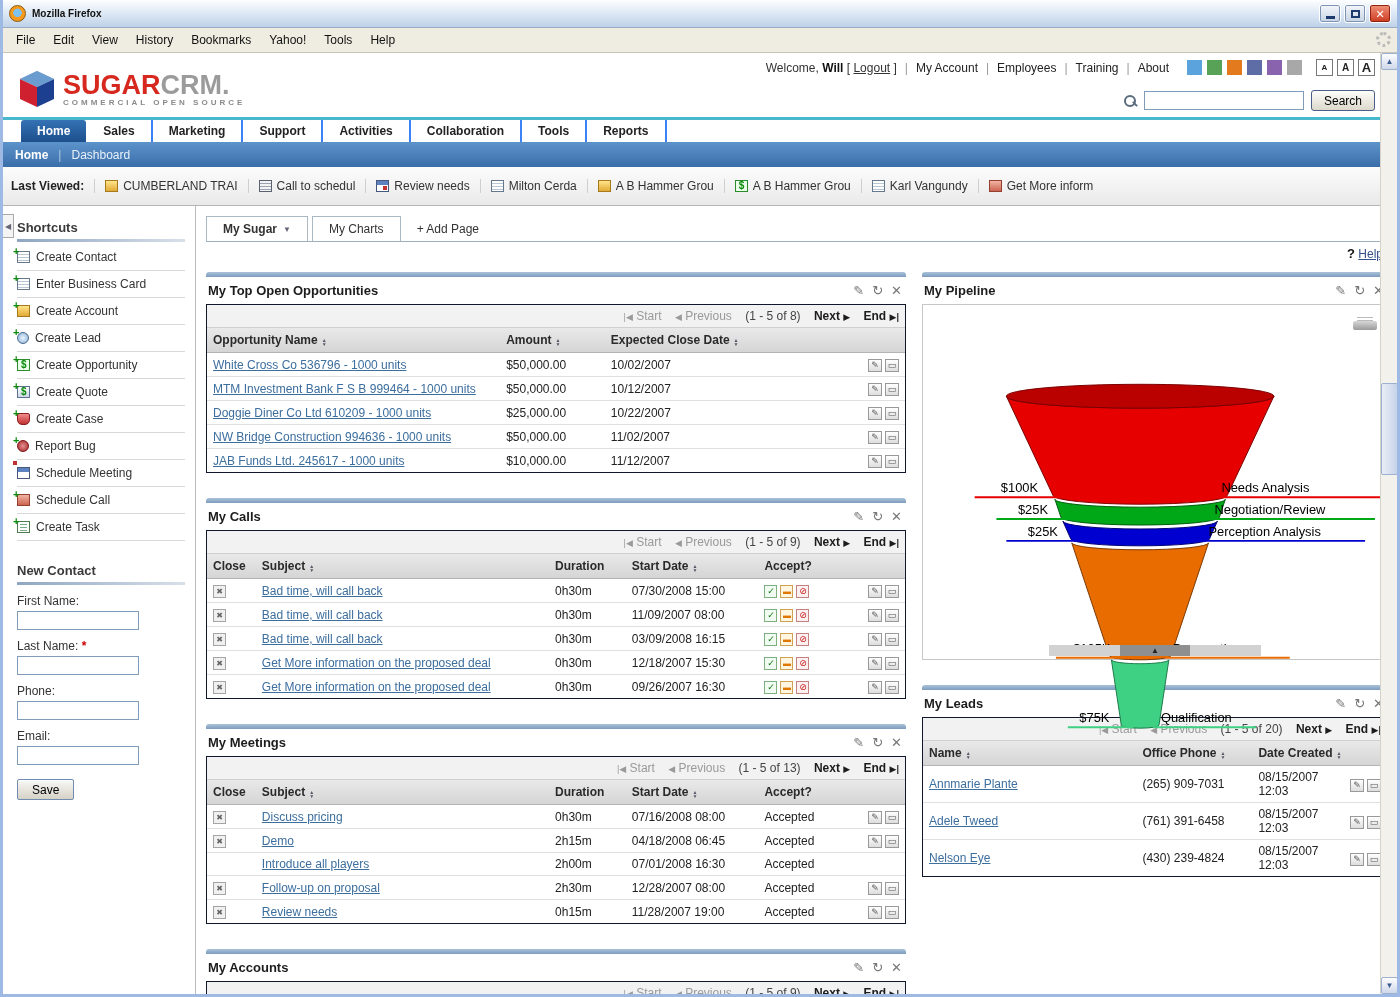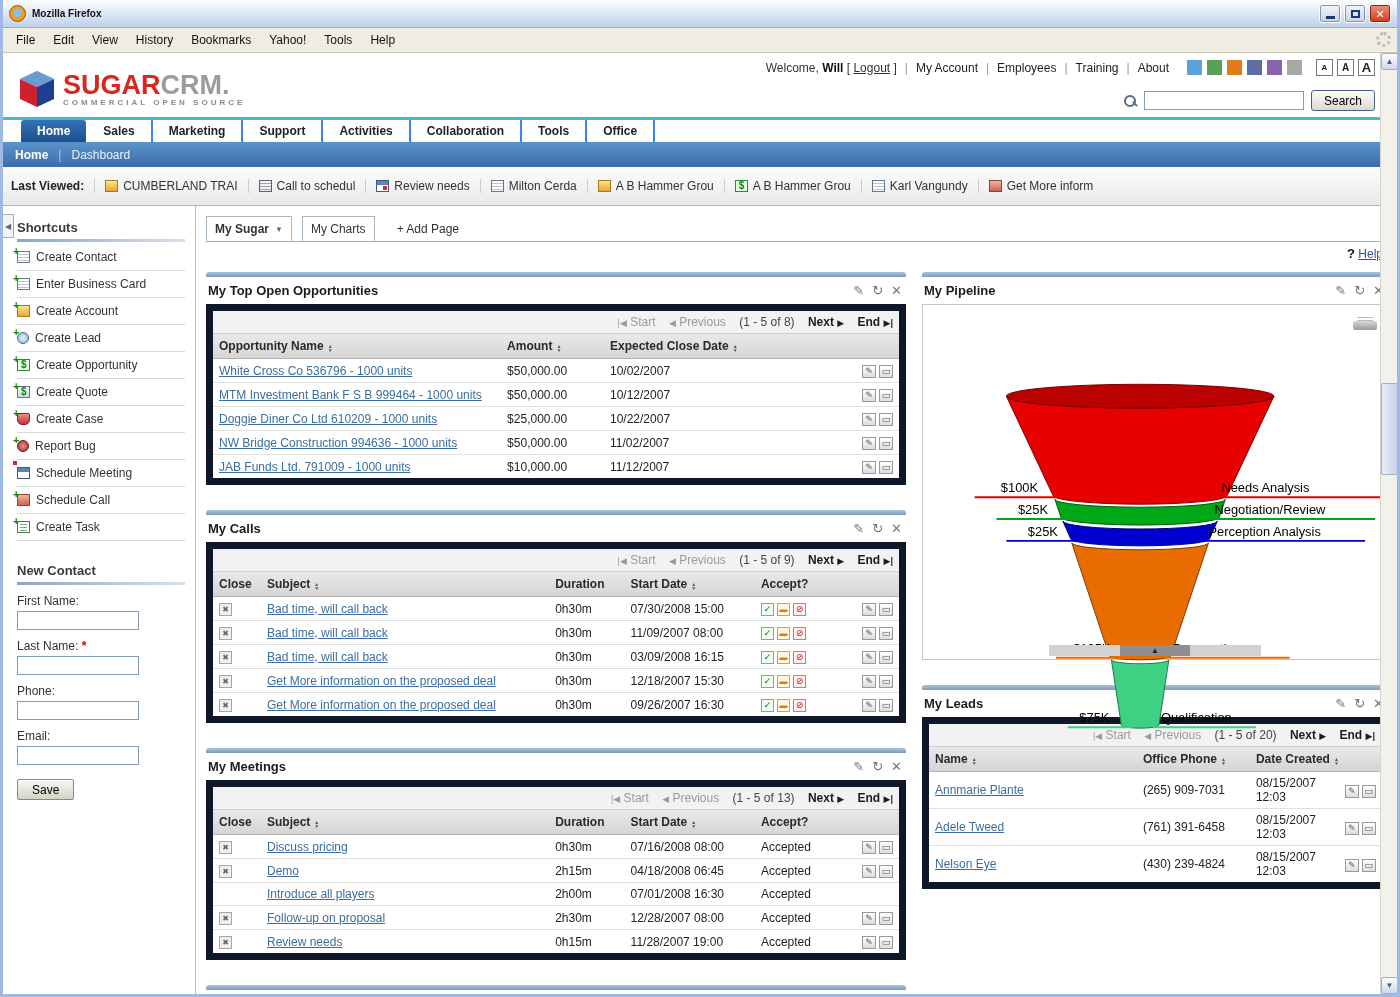--- a/index.html
+++ b/index.html
@@ -97,39 +97,39 @@
   .scitem{display:flex;align-items:center;gap:6px;padding:6px 0;border-bottom:1px solid #d8d8d8;color:#333;cursor:pointer}
   .newcontact{margin-top:22px}
   .nclabel{color:#333;margin:9px 0 3px}
   .req{color:#c00;font-weight:bold}
   .ncinput{width:122px;height:19px;border:1px solid #7f9db9;font-size:12px;padding:0 3px}
   .savebtn{margin-top:14px;height:21px;padding:0 14px;border:1px solid #718cb0;border-radius:2px;
     background:linear-gradient(#f8f8f6,#d5d2c6);box-shadow:0 1px 0 #fff inset;font-size:12px;cursor:pointer}
   .content{flex:1;padding:8px 6px 0 10px}
   
   .ptabs{display:flex;align-items:flex-end;border-bottom:1px solid #9fb0bf;height:28px}
-  .ptab{border:1px solid #aab8c4;border-bottom:none;background:#fff;padding:5px 8px;margin-right:10px;
+  .ptab{border:1px solid #aab8c4;border-bottom:none;background:#fff;padding:5px 16px;margin-right:4px;
     color:#333;cursor:pointer;display:flex;align-items:center;gap:6px}
   .ptab.active{font-weight:bold}
   .ddarrow{font-size:8px;color:#667}
   .addpage{padding:5px 12px;color:#333;cursor:pointer}
   .helprow{text-align:right;padding:4px 8px 0 0;height:20px}
   .helpq{font-weight:bold;font-size:13px;color:#111}
   .helplink{color:#33508a;text-decoration:underline;cursor:pointer}
   
   .cols{display:flex;gap:16px;padding-top:10px}
   .colL{width:700px}
   .colR{width:466px}
   .dashlet{margin-bottom:25px}
   .dl-strip{height:5px;border-radius:3px 3px 0 0;background:linear-gradient(#aac2da,#7e9cbc)}
   .dl-head{display:flex;align-items:center;justify-content:space-between;padding:6px 4px 6px 2px}
   .dl-title{font-weight:bold;font-size:13px;color:#1c1c1c}
   .dl-icons{display:flex;gap:8px;color:#777;font-size:13px}
   .dl-icons span{cursor:pointer}
-  .tablebox{border:7px solid #0f172a}
+  .tablebox{border:1px solid #0f172a}
   .pgrow{background:#f2f2f2;border-bottom:1px solid #cfcfcf;padding:4px 6px;text-align:right;color:#999;white-space:nowrap}
   .pgrow .seg{margin-left:10px}
   .pg-dis{color:#9a9a9a;cursor:default}
   .pg-range{color:#444;margin-left:10px}
   .pg-en{color:#1c1c1c;font-weight:bold;cursor:pointer;margin-left:10px}
   .tri{font-size:9px}
   table{width:100%;border-collapse:collapse;table-layout:fixed}
   th{background:linear-gradient(#e9e9e9,#d5d5d5);border-bottom:1px solid #b4b4b4;text-align:left;
     padding:5px 6px;font-size:12px;color:#2a2a2a;white-space:nowrap}
   td{border-bottom:1px solid #e0e0e0;padding:4px 6px;vertical-align:middle}
@@ -254,21 +254,21 @@
   </div>
 
   <div class="navtabs" data-name="module-tabs">
     <span class="ntab active" data-name="tab-home">Home</span>
     <span class="ntab" data-name="tab-sales">Sales</span>
     <span class="ntab" data-name="tab-marketing">Marketing</span>
     <span class="ntab" data-name="tab-support">Support</span>
     <span class="ntab" data-name="tab-activities">Activities</span>
     <span class="ntab" data-name="tab-collaboration">Collaboration</span>
     <span class="ntab" data-name="tab-tools">Tools</span>
-    <span class="ntab" data-name="tab-reports">Office</span>
+    <span class="ntab" data-name="tab-reports">Reports</span>
   </div>
 
   <div class="subnav" data-name="breadcrumb">
     <span class="crumb" data-name="breadcrumb-home">Home</span>
     <span class="cdiv" data-name="divider">|</span>
     <span class="crumb dim" data-name="breadcrumb-dashboard">Dashboard</span>
   </div>
 
   <div class="lastviewed" data-name="last-viewed-bar">
     <span class="lvlabel" data-name="last-viewed-label">Last Viewed:</span>
@@ -449,21 +449,21 @@
                   <td data-name="date-cell">10/22/2007</td>
                   <td class="acticons"><span class="act" data-name="edit-row-icon">✎</span><span class="act" data-name="view-row-icon">▭</span></td>
                 </tr>
                 <tr data-name="table-row">
                   <td><span class="lnk" data-name="opportunity-link">NW Bridge Construction 994636 - 1000 units</span></td>
                   <td data-name="amount-cell">$50,000.00</td>
                   <td data-name="date-cell">11/02/2007</td>
                   <td class="acticons"><span class="act" data-name="edit-row-icon">✎</span><span class="act" data-name="view-row-icon">▭</span></td>
                 </tr>
                 <tr data-name="table-row">
-                  <td><span class="lnk" data-name="opportunity-link">JAB Funds Ltd. 791009 - 1000 units</span></td>
+                  <td><span class="lnk" data-name="opportunity-link">JAB Funds Ltd. 245617 - 1000 units</span></td>
                   <td data-name="amount-cell">$10,000.00</td>
                   <td data-name="date-cell">11/12/2007</td>
                   <td class="acticons"><span class="act" data-name="edit-row-icon">✎</span><span class="act" data-name="view-row-icon">▭</span></td>
                 </tr>
               </tbody>
                 </table>
             </div>
           </div>
 
           <div class="dashlet" data-name="dashlet-calls">

